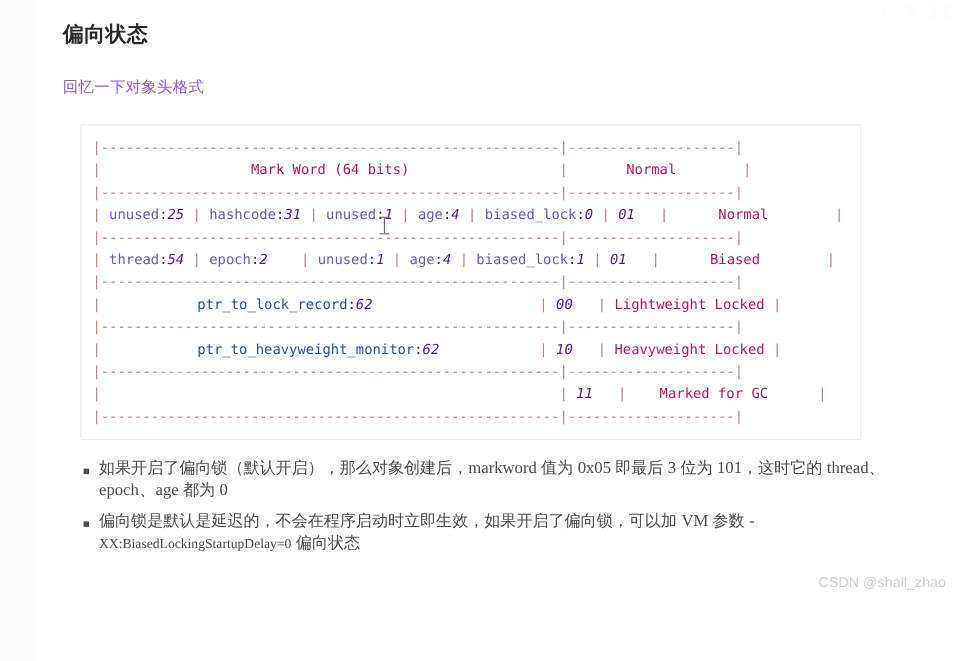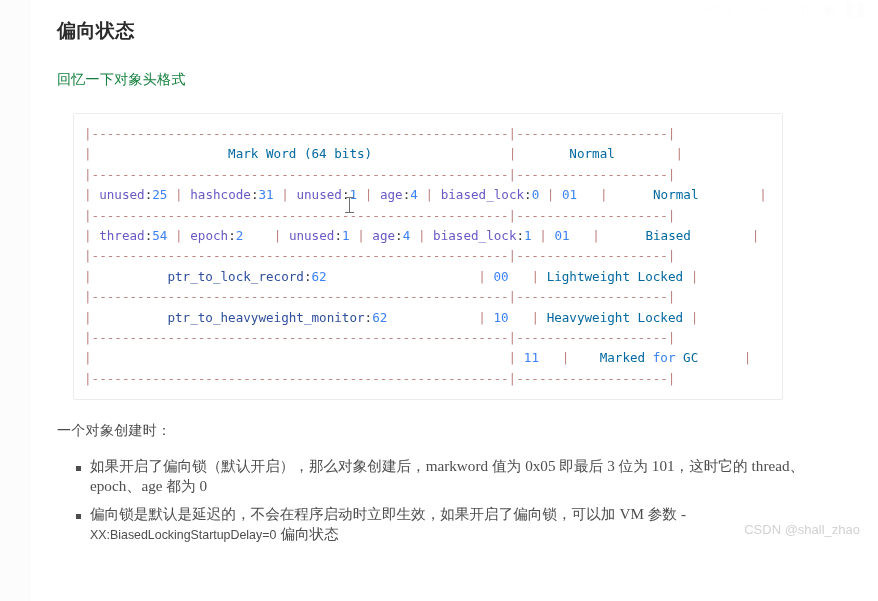--- a/index.html
+++ b/index.html
@@ -46,21 +46,21 @@
     font-weight: bold;
     color: #2b2b2b;
     margin: 0;
     padding-top: 18px;
     letter-spacing: 0.5px;
   }
 
   p.intro {
     font-family: "Liberation Sans", sans-serif;
     font-size: 14px;
-    color: #15803d;
+    color: #8b5cf6;
     margin: 0;
     padding-top: 27px;
     letter-spacing: 0.3px;
   }
 
   
   .code-block {
     margin-top: 24px;
     margin-left: 16px;
     width: 710px;
@@ -77,24 +77,24 @@
     font-family: "DejaVu Sans Mono", "Liberation Mono", monospace;
     font-size: 12.6px;
     line-height: 20.4px;
     white-space: pre;
     color: #333333;
     letter-spacing: 0px;
   }
   .tok-pipe   { color: #c08383; }
   .tok-dash   { color: #c08383; }
   .tok-ident  { color: #6a58c6; }
-  .tok-name   { color: #2f4f9e; }
-  .tok-num    { color: #3b82f6; }
-  .tok-str    { color: #0369a1; text-align: right; }
-  .tok-kw     { color: #3b82f6; }
+  .tok-name   { color: #2f4f9e; margin-left: 12px; }
+  .tok-num    { color: #4c1d95; font-style: italic; }
+  .tok-str    { color: #be185d; text-align: right; }
+  .tok-kw     { color: #be185d; }
 
   
   .ibeam {
     position: absolute;
     left: 271px;
     top: 83px;
     width: 9px;
     height: 16px;
     pointer-events: none;
   }
@@ -144,21 +144,21 @@
     top: 10px;
     width: 5px;
     height: 5px;
     background: #4d4d4d;
   }
   .cn {
     font-family: "Liberation Sans", sans-serif;
     font-size: 14.6px;
   }
   code.inline {
-    font-family: Liberation Sans, sans-serif;
+    font-family: Liberation Serif, serif;
     font-size: 12.4px;
     color: #4d4d4d;
     letter-spacing: 0px;
   }
 
   
   .wm-bottom {
     position: absolute;
     right: 18px;
     bottom: 8px;
@@ -230,21 +230,20 @@
 <span class="tok-pipe">|</span><span class="tok-dash">-------------------------------------------------------</span><span class="tok-pipe">|</span><span class="tok-dash">--------------------</span><span class="tok-pipe">|</span>
 <span class="tok-pipe">|</span><span>                                                       </span><span class="tok-pipe">|</span><span> </span><span class="tok-num">11</span><span>   </span><span class="tok-pipe">|</span><span>    </span><span class="tok-str">Marked</span><span> </span><span class="tok-kw">for</span><span> </span><span class="tok-str">GC</span><span>      </span><span class="tok-pipe">|</span>
 <span class="tok-pipe">|</span><span class="tok-dash">-------------------------------------------------------</span><span class="tok-pipe">|</span><span class="tok-dash">--------------------</span><span class="tok-pipe">|</span></pre>
       <div class="ibeam">
         <div class="cap-t"></div>
         <div class="stem"></div>
         <div class="cap-b"></div>
       </div>
     </div>
 
-    <p class="lead">一个对象创建时：</p>
 
     <ul class="bullets">
         <li><span class="cn">如果开启了偏向锁（默认开启），那么对象创建后，</span><span>markword </span><span class="cn">值为 </span><span>0x05 </span><span class="cn">即最后 </span><span>3 </span><span class="cn">位为 </span><span>101</span><span class="cn">，这时它的 </span><span>thread、epoch、age </span><span class="cn">都为 </span><span>0</span></li>
         <li><span class="cn">偏向锁是默认是延迟的，不会在程序启动时立即生效，如果开启了偏向锁，可以加 </span><span>VM </span><span class="cn">参数 </span><span>-</span><code class="inline">XX:BiasedLockingStartupDelay=0</code><span class="cn"> 偏向状态</span></li>
       </ul>
 
   </div>
 
   <div class="wm-top">
     <span class="wm-text">CSDN @shall_zhao</span>

